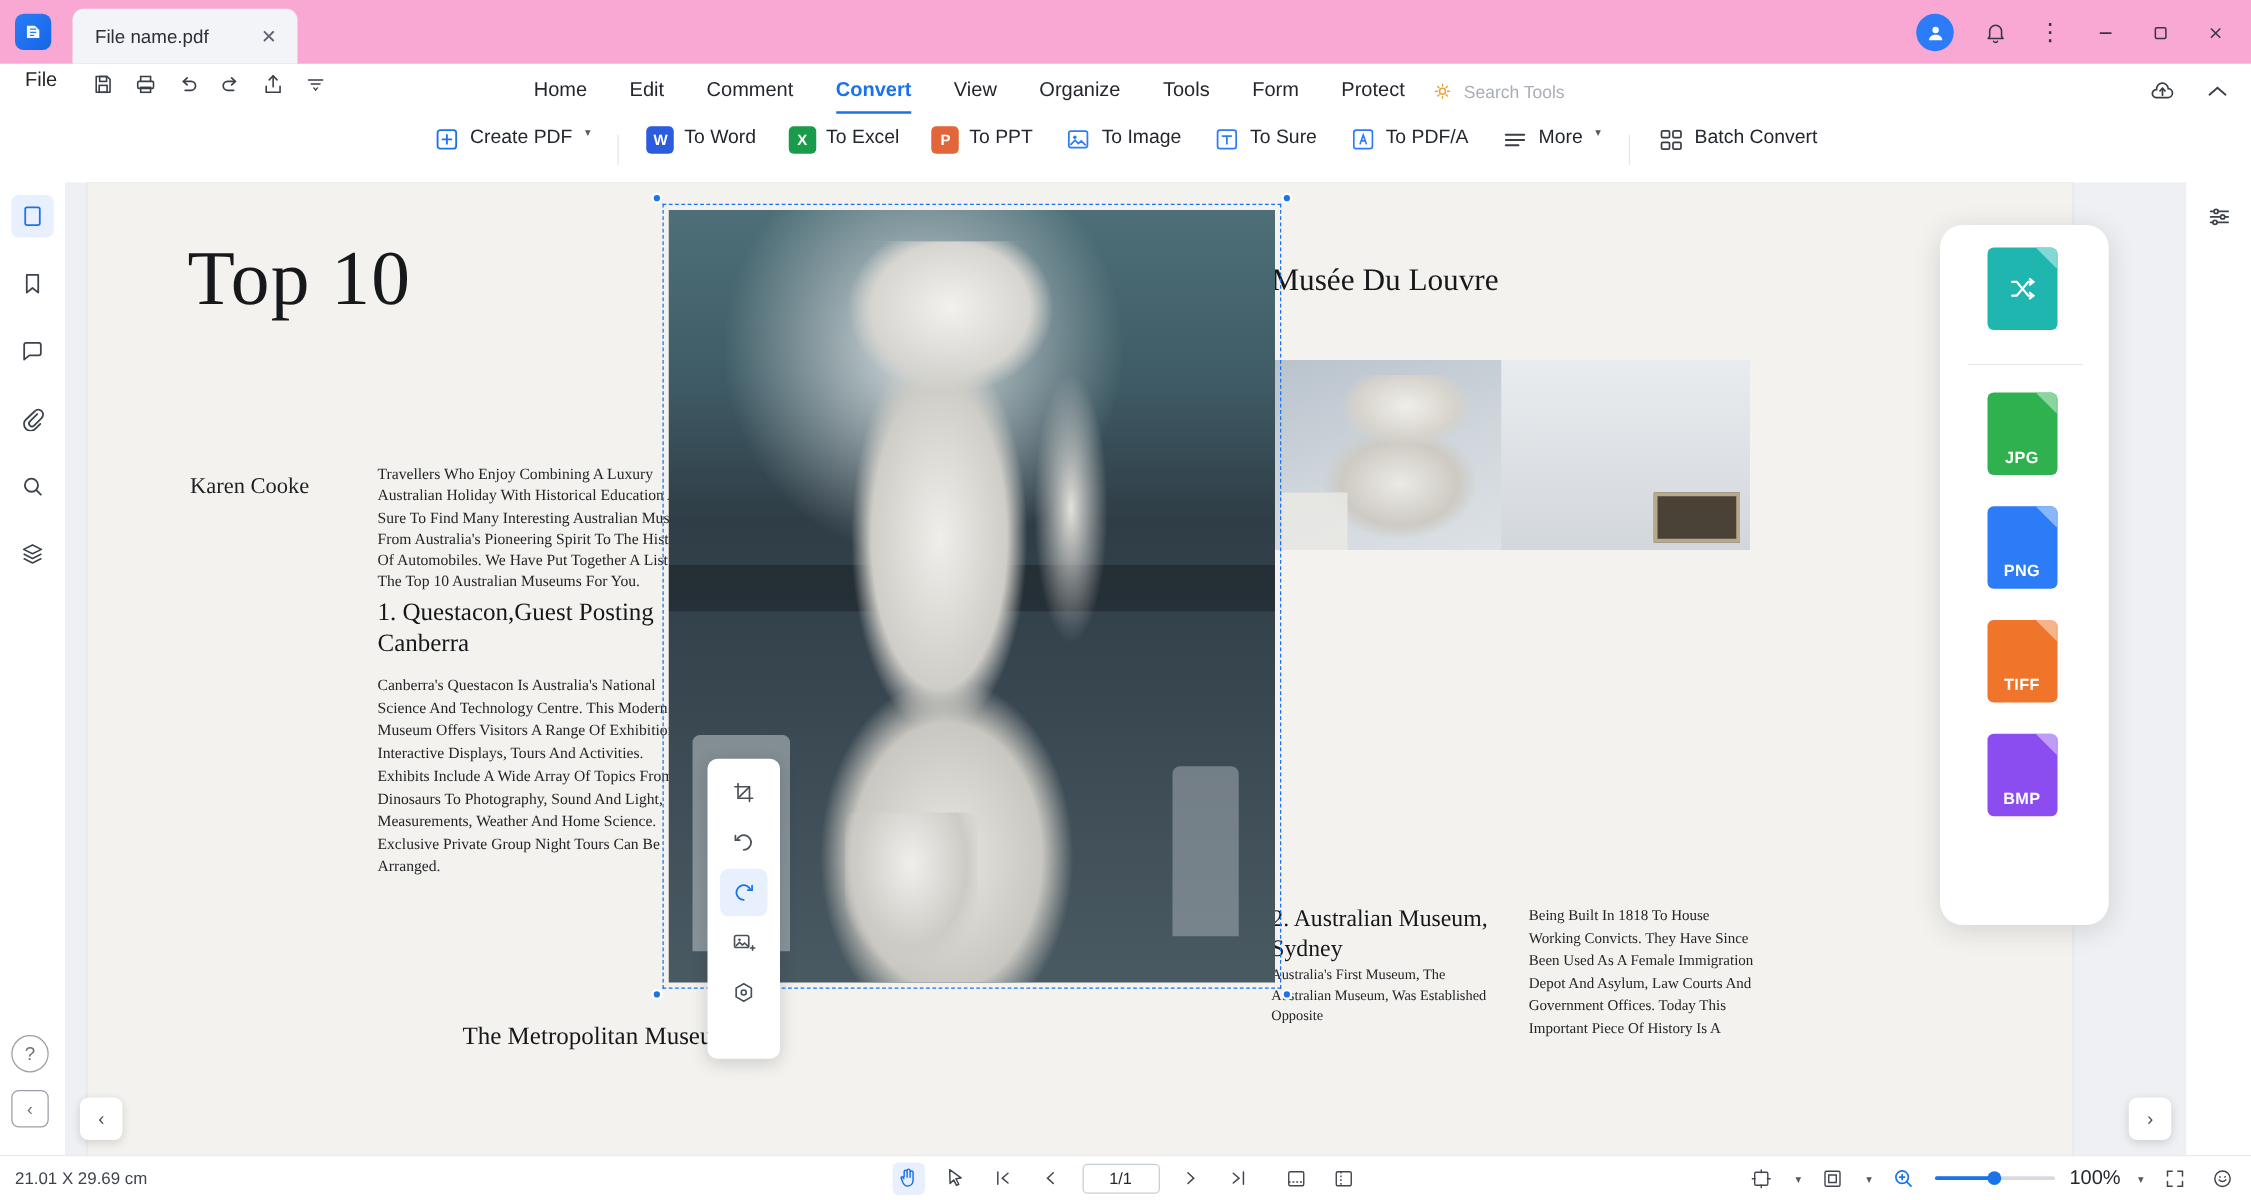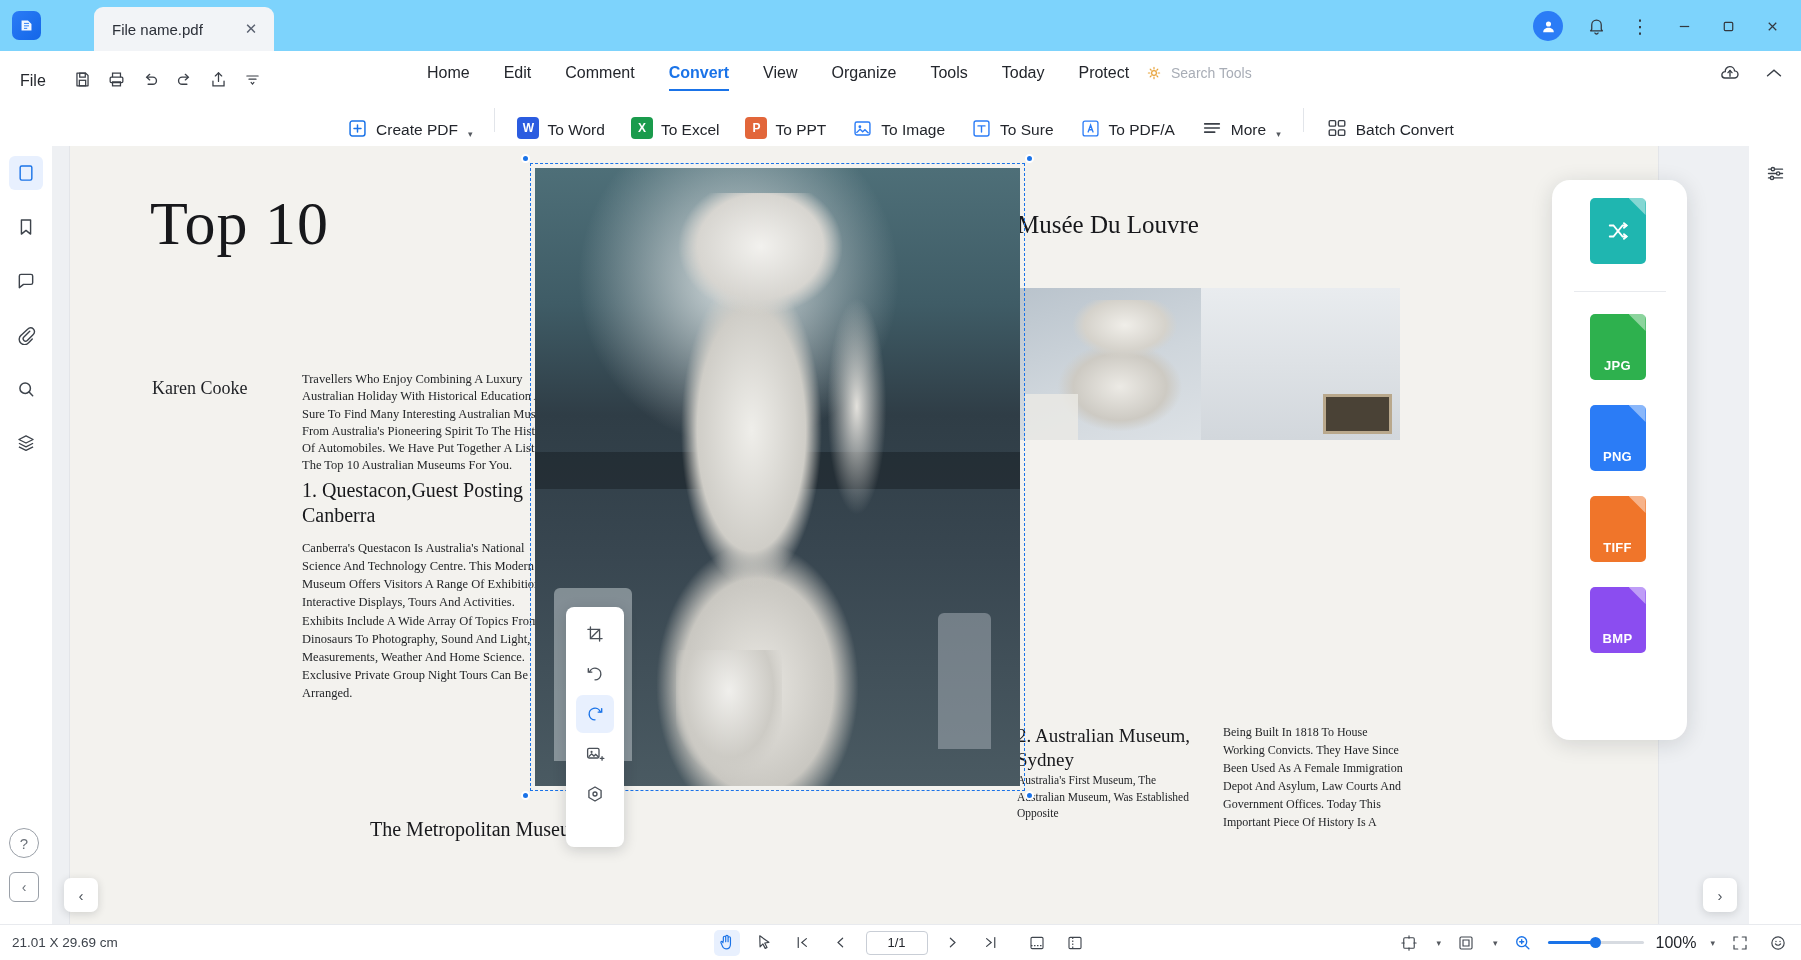--- a/index.html
+++ b/index.html
@@ -8,23 +8,23 @@
     width: 1801px; height: 960px;
     overflow: hidden;
     font-family: "Liberation Sans", sans-serif;
     background: #ffffff;
   }
   #app { position: relative; width: 1801px; height: 960px; background: #f7f8fa; }
 
   
   .titlebar {
     position: absolute; top: 0; left: 0; width: 1801px; height: 52px;
-    background: #7dd3fc;
+    background: #f9a8d4;
     border-bottom: 1px solid #ffffff;
-    display: flex; align-items: flex-end; gap: 36px;
+    display: flex; align-items: flex-end;
   }
   .logo-box {
     width: 52px; height: 52px; display: flex; align-items: center; justify-content: center;
   }
   .logo-sq {
     width: 29px; height: 29px; border-radius: 7px;
     background: linear-gradient(135deg, #2b7cf6 0%, #1466e8 100%);
     display: flex; align-items: center; justify-content: center;
   }
   .tab {
@@ -54,21 +54,21 @@
   .avatar-btn {
     width: 30px; height: 30px; border-radius: 50%;
     background: #2b7cf6; color: #fff;
     display: flex; align-items: center; justify-content: center;
     margin-right: 10px;
   }
 
   
   .menurow {
     position: absolute; top: 52px; left: 0; width: 1801px; height: 42px;
-    background: #fff; display: flex; align-items: flex-end;
+    background: #fff; display: flex; align-items: flex-start;
   }
   .file-btn { margin-left: 10px; font-size: 16px; color: #23262c; padding: 4px 10px; }
   .qa-icons { display: flex; align-items: center; gap: 4px; margin-left: 12px; }
   .qa-icon {
     width: 30px; height: 30px; display: flex; align-items: center; justify-content: center;
     color: #3a3f47;
   }
   .main-menu {
     position: absolute; left: 410px; top: 0; height: 42px;
     display: flex; align-items: center; gap: 0px;
@@ -92,21 +92,21 @@
     display: flex; align-items: center; gap: 14px;
   }
 
   
   .ribbon {
     position: absolute; top: 94px; left: 0; width: 1801px; height: 52px;
     background: #fff; display: flex; align-items: center; justify-content: center;
   }
   .ribbon-inner { display: flex; align-items: center; gap: 0px; }
   .rb-btn {
-    display: flex; align-items: flex-end; gap: 8px;
+    display: flex; align-items: flex-start; gap: 8px;
     height: 38px; padding: 0 13px; font-size: 15.5px; color: #23262c;
     white-space: nowrap;
   }
   .rb-sep { width: 1px; height: 24px; background: #e2e5ea; margin: 0 9px; }
   .fmt-ic {
     width: 22px; height: 22px; border-radius: 4px;
     display: flex; align-items: center; justify-content: center;
     font-size: 12px; font-weight: bold; color: #fff;
     font-family: "Liberation Sans", sans-serif;
   }
@@ -413,21 +413,21 @@
     </div>
 
     <div class="main-menu">
       <div class="menu-item">Home</div>
       <div class="menu-item">Edit</div>
       <div class="menu-item">Comment</div>
       <div class="menu-item active">Convert</div>
       <div class="menu-item">View</div>
       <div class="menu-item">Organize</div>
       <div class="menu-item">Tools</div>
-      <div class="menu-item">Today</div>
+      <div class="menu-item">Form</div>
       <div class="menu-item">Protect</div>
     </div>
 
     <div class="search-tools">
       <span>
         <svg width="18" height="18" viewBox="0 0 24 24" fill="none" stroke="#e8a33a" stroke-width="1.6">
           <circle cx="12" cy="12" r="3.2"></circle>
           <path d="M12 4.5v2M12 17.5v2M4.5 12h2M17.5 12h2M6.9 6.9l1.4 1.4M15.7 15.7l1.4 1.4M17.1 6.9l-1.4 1.4M8.3 15.7l-1.4 1.4" stroke-linecap="round"></path>
         </svg>
       </span>

